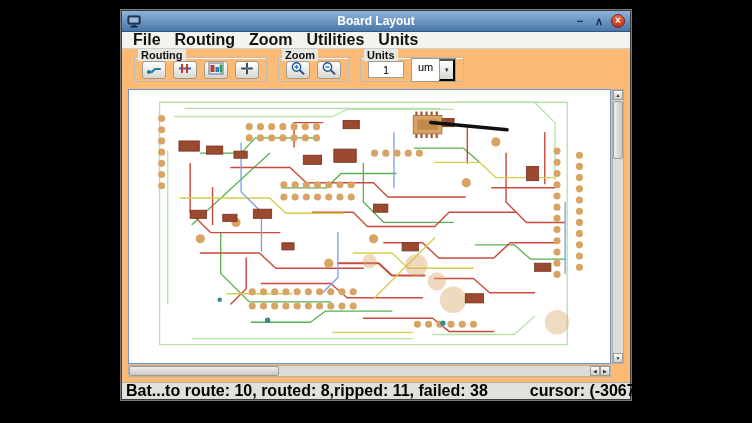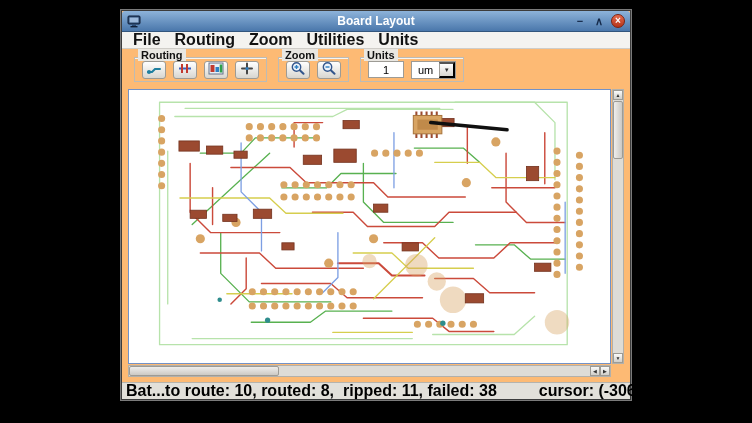--- a/index.html
+++ b/index.html
@@ -65,21 +65,21 @@
     width:24px; height:18px; border:1px solid #9d9b95; border-radius:3px;
     background:linear-gradient(#ffffff,#d8d6d0);
     display:flex; align-items:center; justify-content:center; padding:0;
   }
   .glyph-btn { font-size:13px; font-weight:bold; color:#2e62b0; line-height:1; }
   .units-input {
     width:36px; height:17px; border:1px solid #9d9b95; background:#fff;
     font-family:"Liberation Sans",sans-serif; font-size:11px; text-align:center; padding:0 2px;
   }
   .combo {
-    display:flex; align-items:stretch; height:18px;
+    display:flex; align-items:stretch; height:24px;
     border:1px solid #9d9b95; background:#fff;
   }
   .combo-value { font-size:11px; padding:2px 6px 0; min-width:22px; }
   .combo-btn {
     width:16px; border-left:1px solid #9d9b95;
     background:linear-gradient(#ffffff,#d8d6d0);
     display:flex; align-items:center; justify-content:center;
     font-size:6px; color:#333; padding:0;
   }
   
@@ -117,21 +117,21 @@
     background:linear-gradient(#efeeec,#ccc9c4);
     border:1px solid #9d9b95; border-radius:2px;
   }
   
   .statusbar {
     height:17px; flex:0 0 17px; background:#e2e0da;
     border-top:1px solid #b5b3ad;
     display:flex; align-items:center; padding:0 4px;
     font-size:16px; font-weight:bold; color:#000; white-space:nowrap;
   }
-  .status-rip { margin-left:9px; }
+  .status-rip { }
   .status-cursor { margin-left:42px; }
 </style>
 </head>
 <body>
 
 <div>
   <div class="window">
 
     <div class="titlebar">
       <span class="app-icon">

